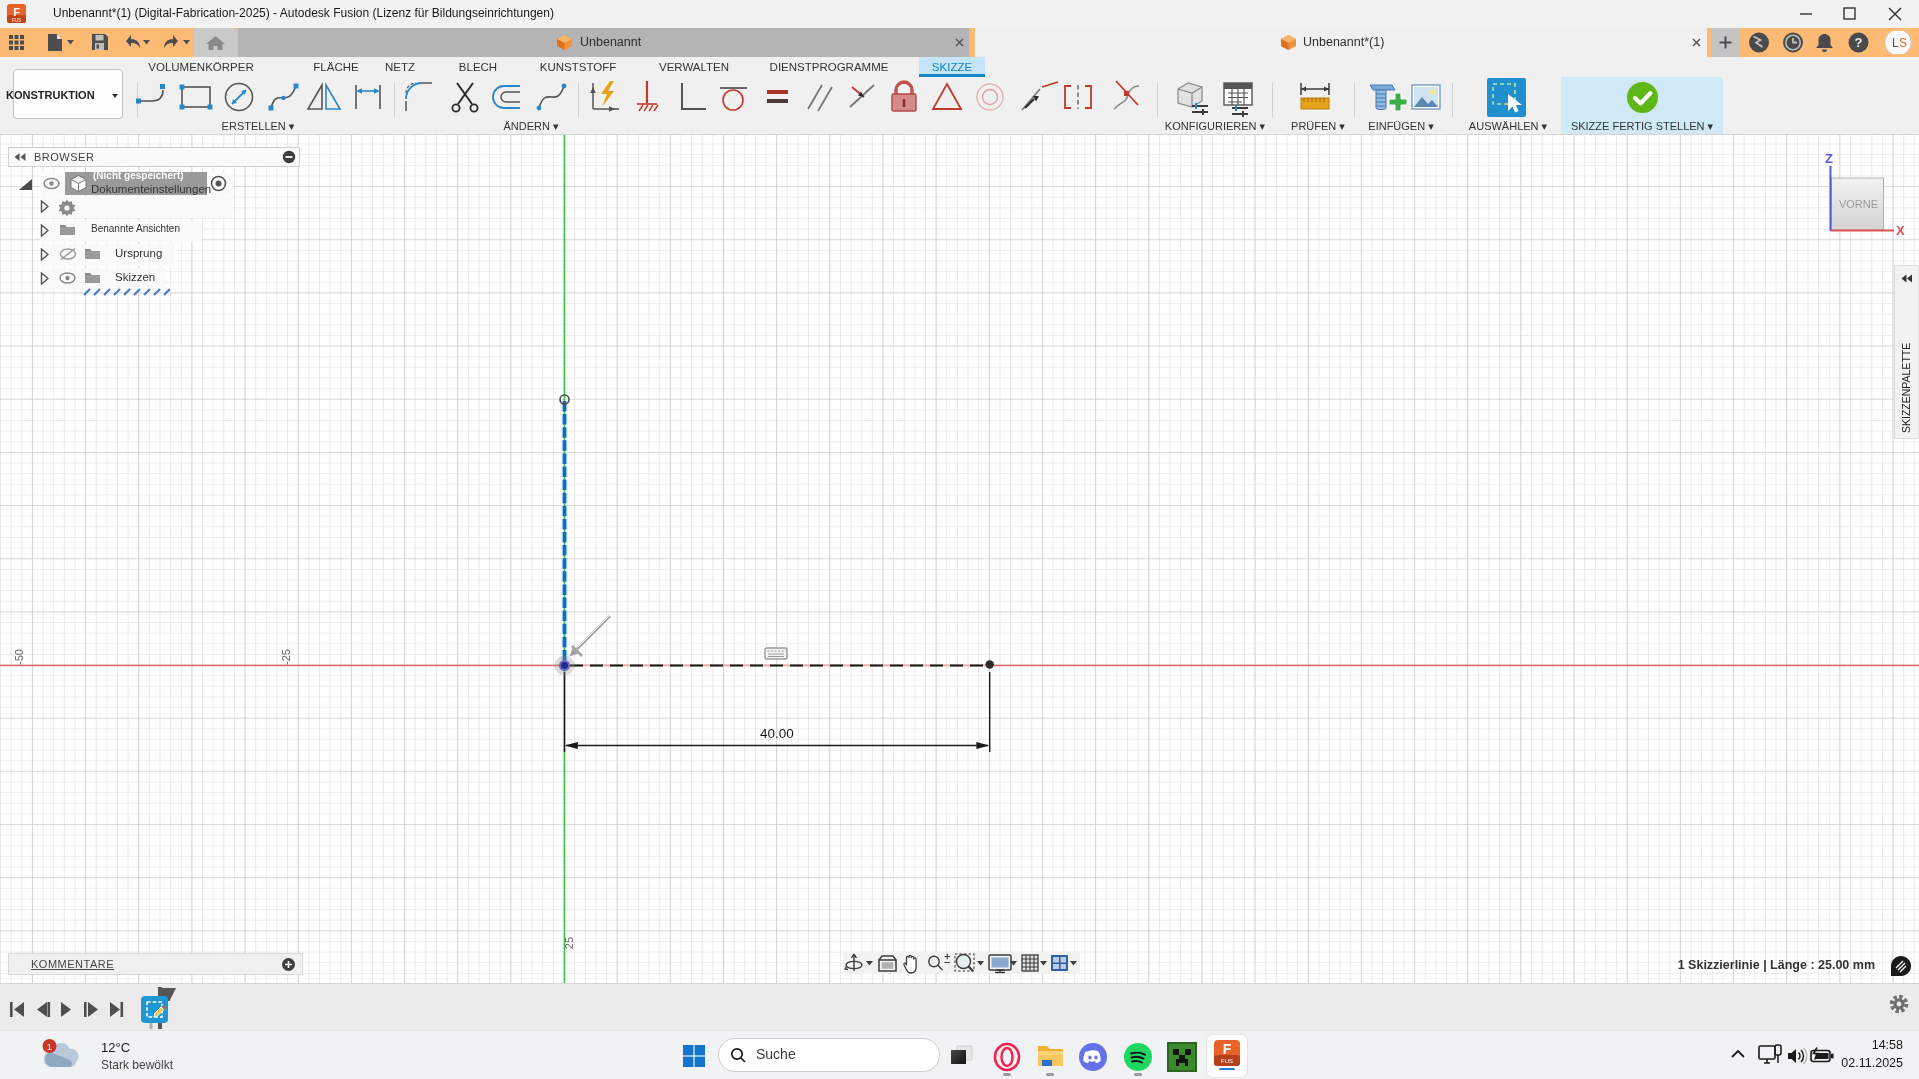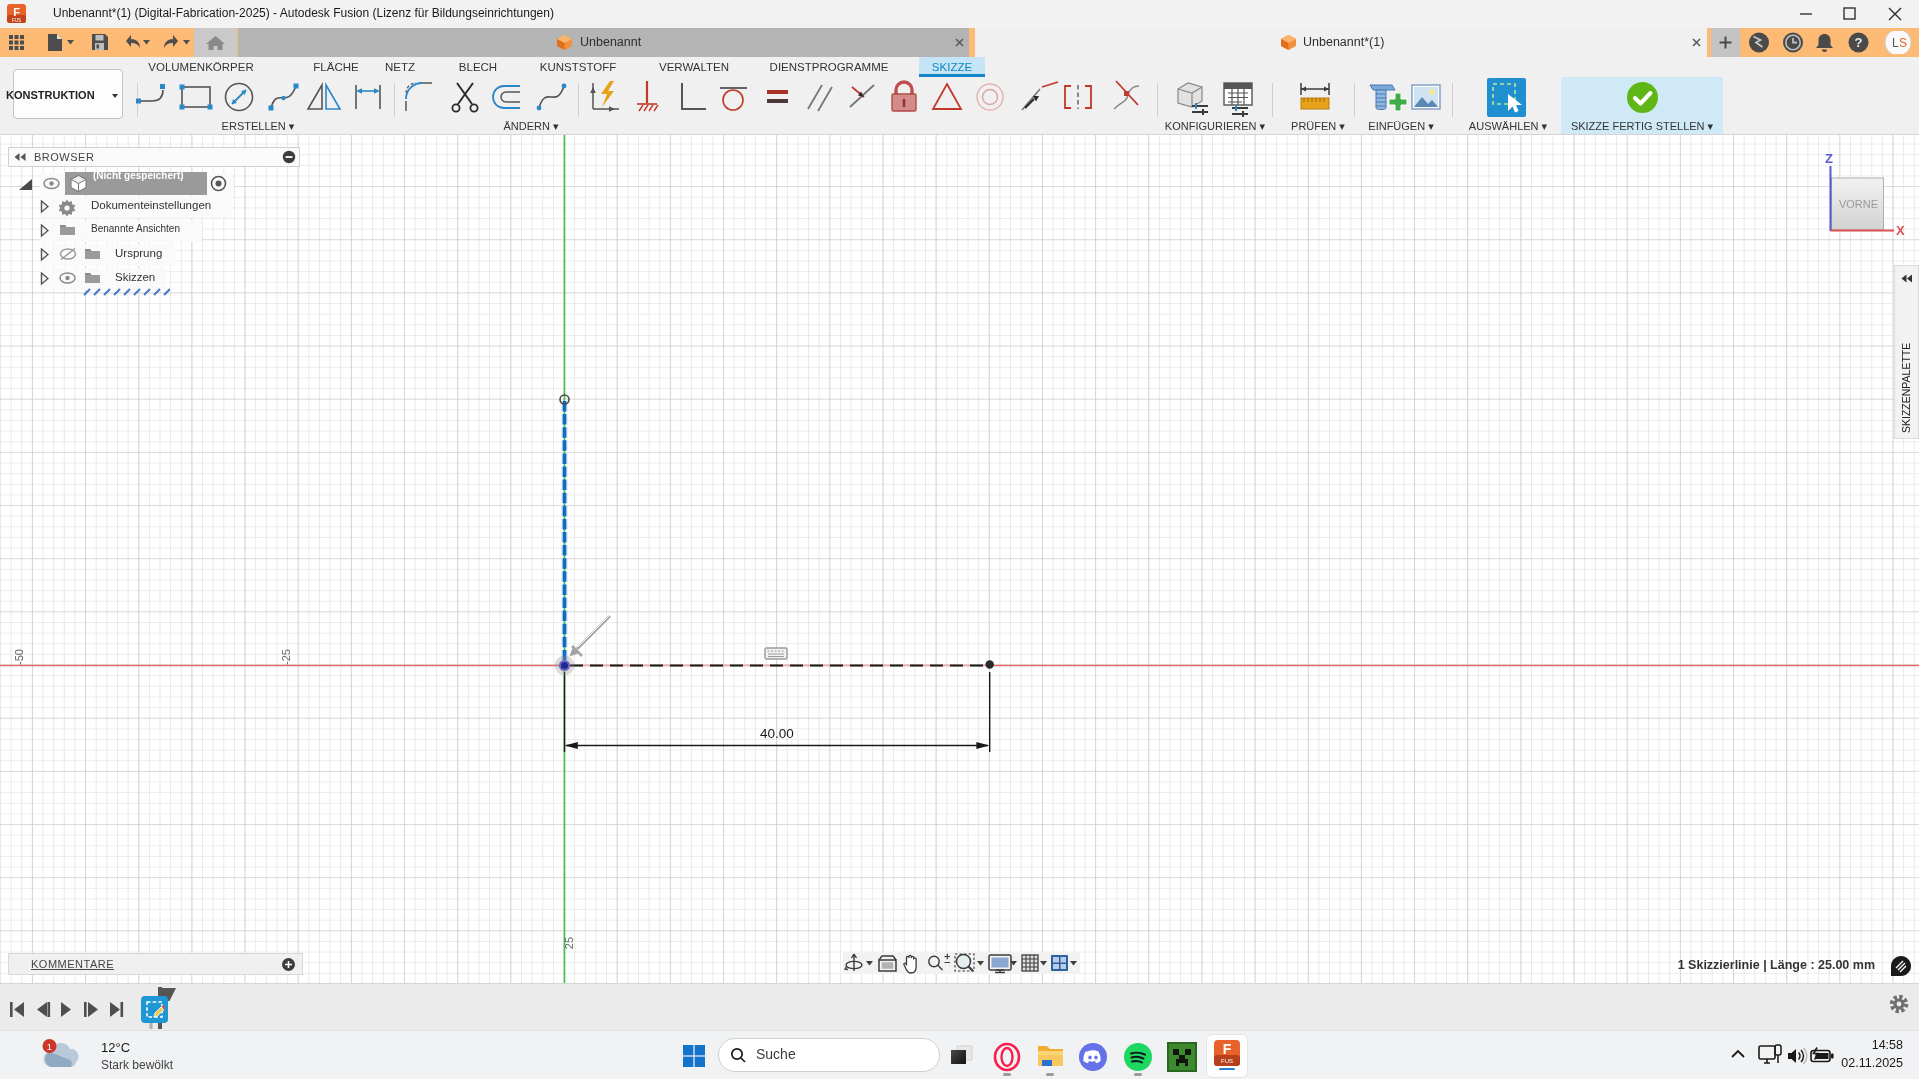--- a/index.html
+++ b/index.html
@@ -389,21 +389,21 @@
     </svg>
 
     <div class="brow" style="left:40px;top:61px;width:192px;"></div>
     <svg class="abs" style="left:40px;top:65px" width="9" height="13" viewBox="0 0 9 13">
         <path d="M1.5 1 L8 6.5 L1.5 12 z" fill="none" stroke="#555" stroke-width="1.4"></path>
       </svg>
     <svg class="abs" style="left:58px;top:63px" width="18" height="18" viewBox="0 0 18 18">
       <path d="M9 1.5 l1.7 2.6 3.1 -0.8 0.5 3.1 3.1 0.9 -1.7 2.7 1.7 2.7 -3.1 0.9 -0.5 3.1 -3.1 -0.8 -1.7 2.6 -1.7 -2.6 -3.1 0.8 -0.5 -3.1 -3.1 -0.9 1.7 -2.7 -1.7 -2.7 3.1 -0.9 0.5 -3.1 3.1 0.8 z" fill="#8a8a8a"></path>
       <circle cx="9" cy="10" r="2.6" fill="#fafafa"></circle>
     </svg>
-    <div class="abs" style="left:91px;top:64px;font-size:11.5px;color:#333;">Dokumenteinstellungen</div>
+    <div class="abs" style="left:91px;top:48px;font-size:11.5px;color:#333;">Dokumenteinstellungen</div>
 
     <div class="brow" style="left:40px;top:85px;width:162px;"></div>
     <svg class="abs" style="left:40px;top:89px" width="9" height="13" viewBox="0 0 9 13">
         <path d="M1.5 1 L8 6.5 L1.5 12 z" fill="none" stroke="#555" stroke-width="1.4"></path>
       </svg>
     <svg class="abs" style="left:59px;top:88px" width="17" height="13" viewBox="0 0 17 13">
       <path d="M1 2 h5 l1.5 2 H16 v8 H1 z" fill="#9a9a9a"></path>
       <path d="M1 2 h5 l1.5 2 H1 z" fill="#8a8a8a"></path>
     </svg>
     <div class="abs" style="left:91px;top:88px;font-size:10px;color:#333;">Benannte Ansichten</div>

